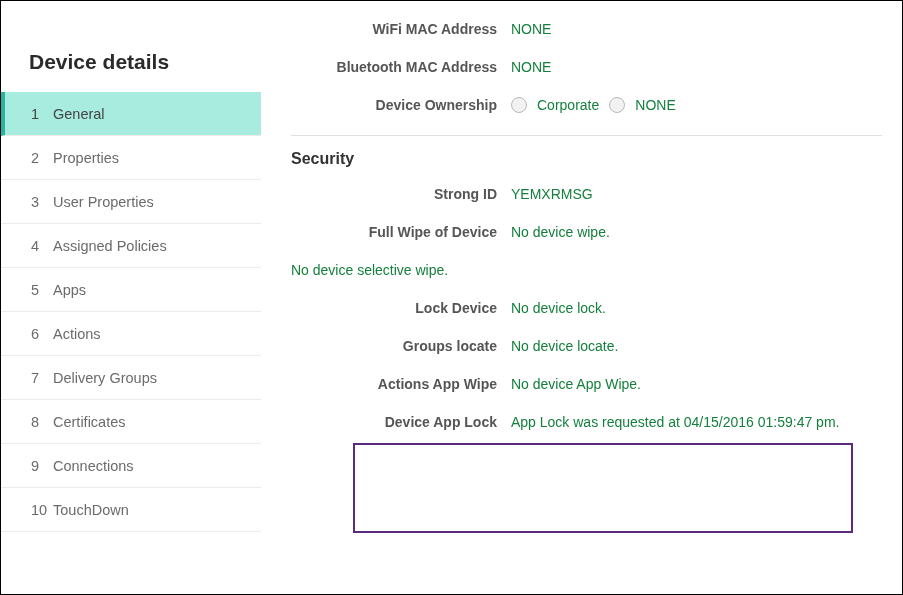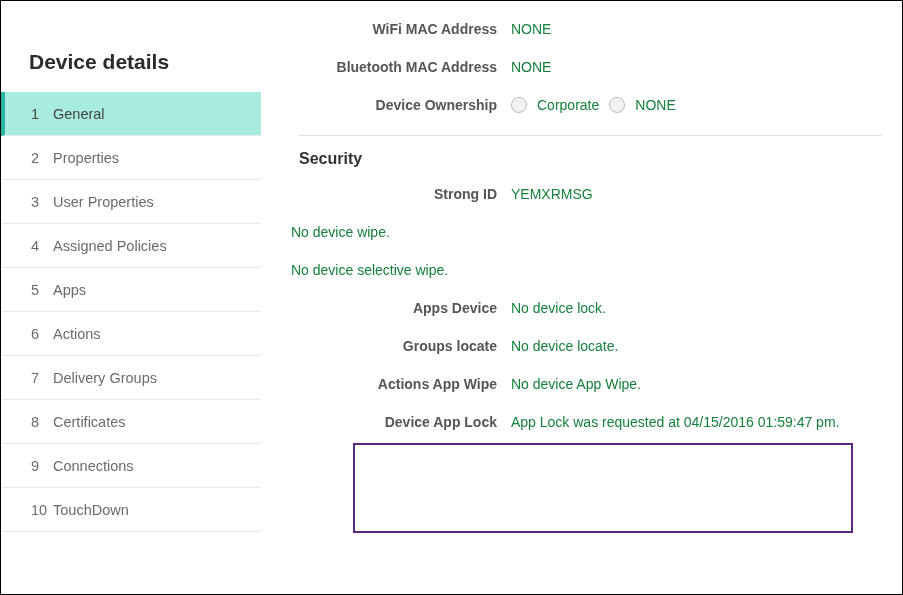--- a/index.html
+++ b/index.html
@@ -75,21 +75,21 @@
       border: 1px solid #b9b9b9;
       background: #f2f2f2;
       display: inline-block;
     }
     .section-header {
       font-size: 16px;
       font-weight: 700;
       color: #333;
       border-top: 1px solid #dfdfdf;
       padding-top: 14px;
-      margin: 10px 0 18px 8px;
+      margin: 10px 0 18px 0;
     }
     .highlight-box {
       position: absolute;
       border: 2px solid #5a2a83;
       pointer-events: none;
     }
   </style>
 </head>
 <body>
 
@@ -166,27 +166,28 @@
   </div>
 
   <div class="section-header">Security</div>
 
   <div class="fields-block">
     <div class="field-row">
       <div class="field-label">Strong ID</div>
       <div class="field-value">YEMXRMSG</div>
     </div>
     <div class="field-row">
+      <div class="field-label">Full Wipe of Device</div>
       <div class="field-value">No device wipe.</div>
     </div>
     <div class="field-row">
       <div class="field-value">No device selective wipe.</div>
     </div>
     <div class="field-row">
-      <div class="field-label">Apps Device</div>
+      <div class="field-label">Lock Device</div>
       <div class="field-value">No device lock.</div>
     </div>
     <div class="field-row">
       <div class="field-label">Groups locate</div>
       <div class="field-value">No device locate.</div>
     </div>
     <div class="field-row">
       <div class="field-label">Actions App Wipe</div>
       <div class="field-value">No device App Wipe.</div>
     </div>

